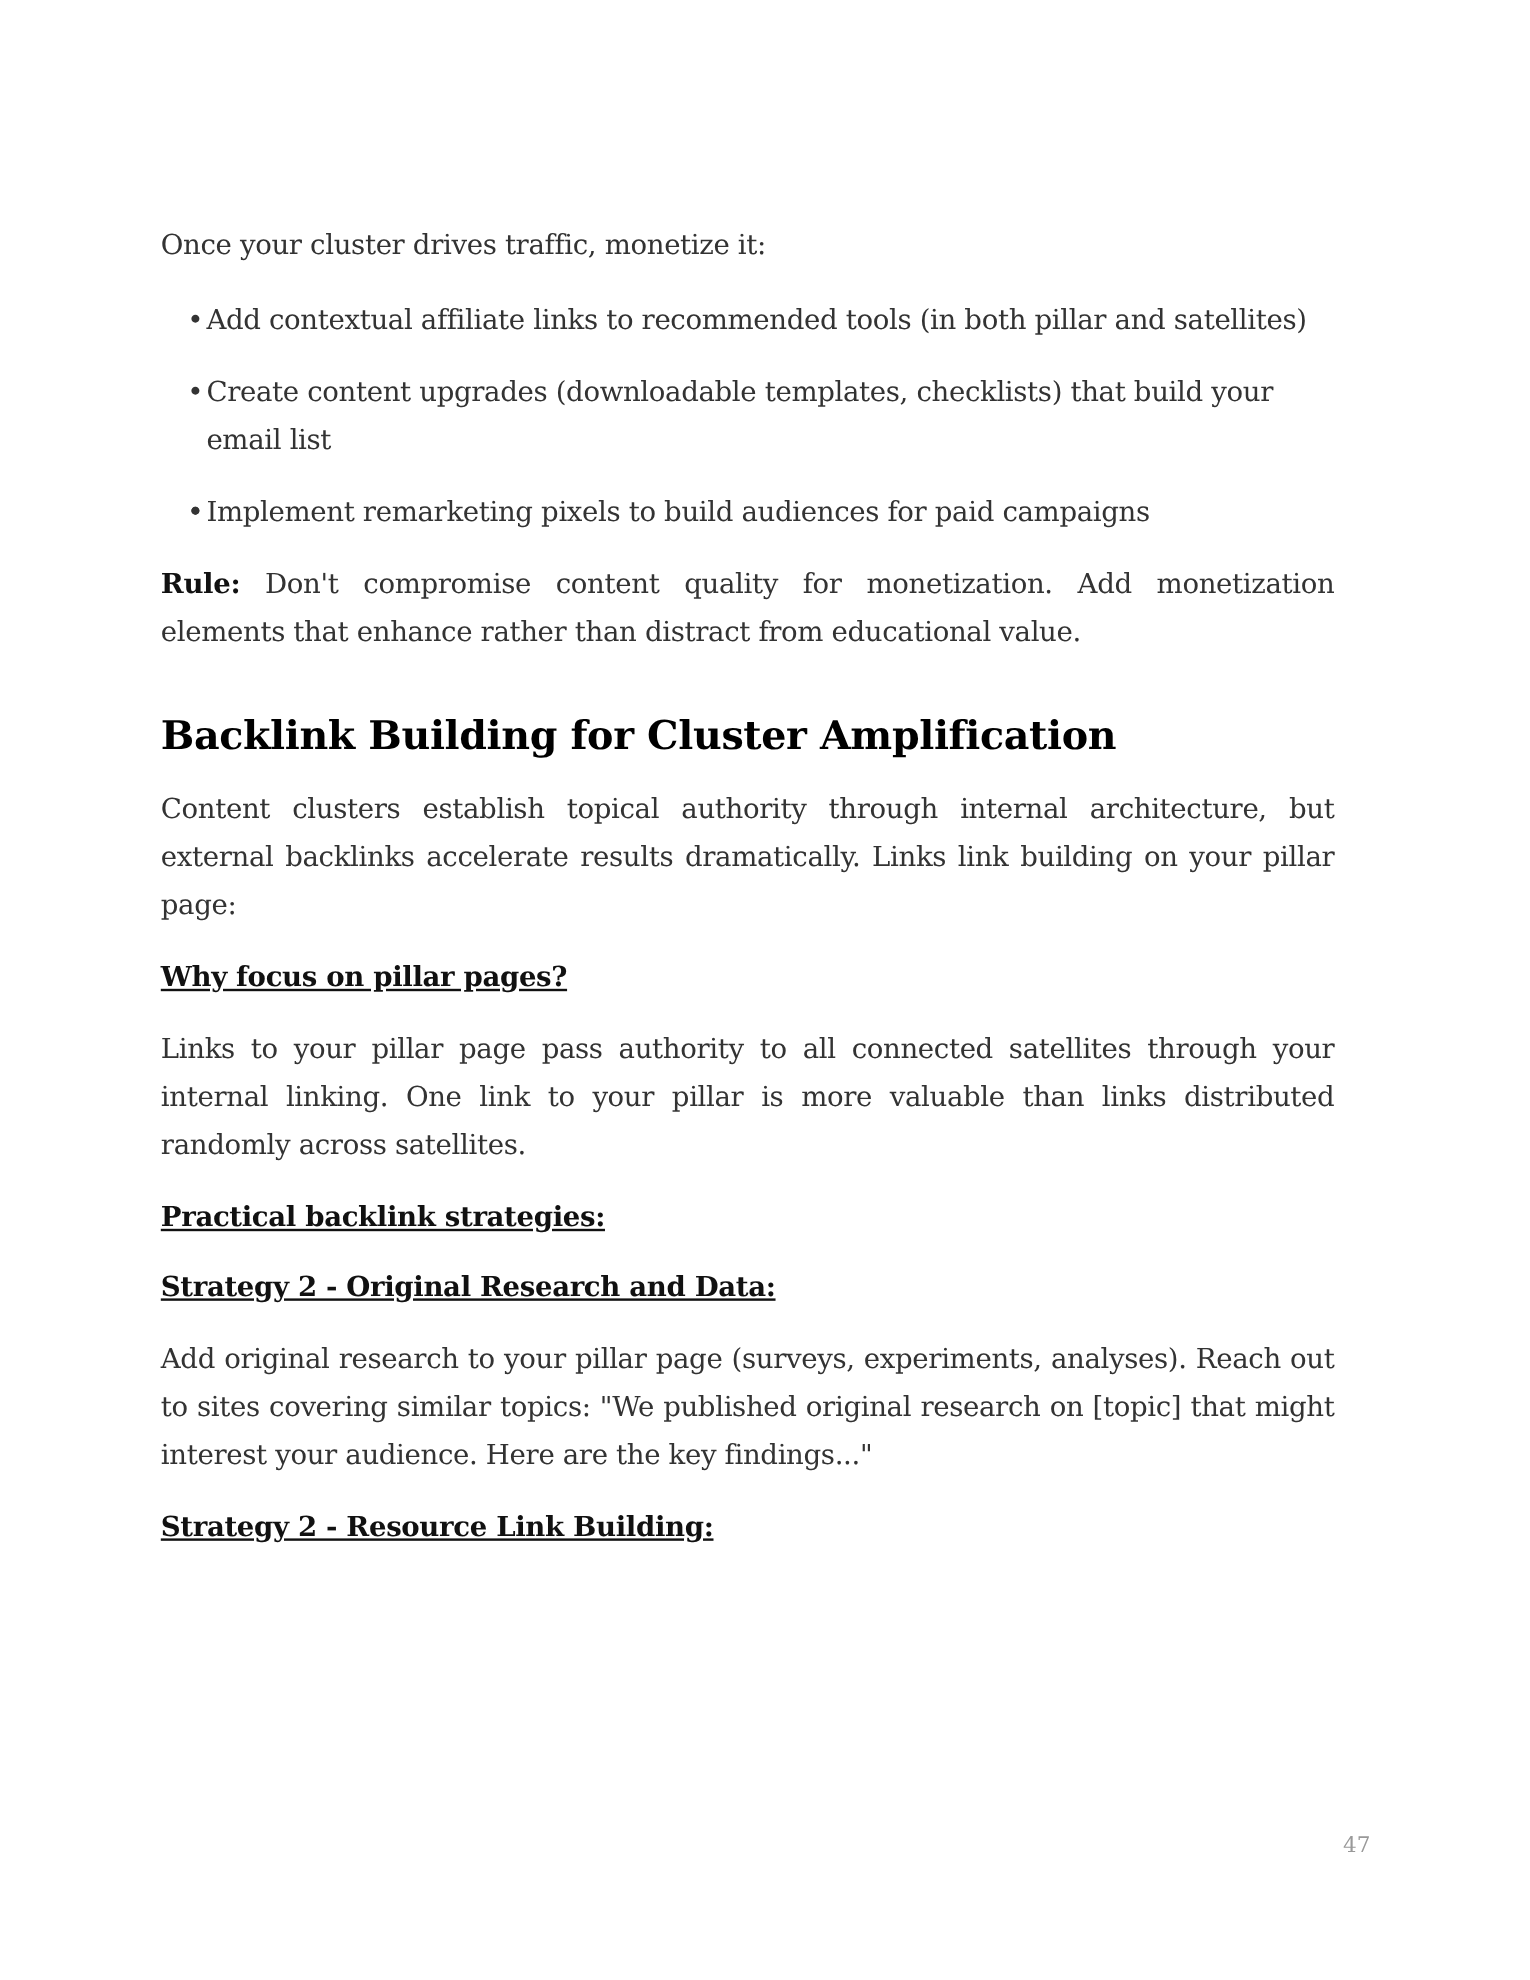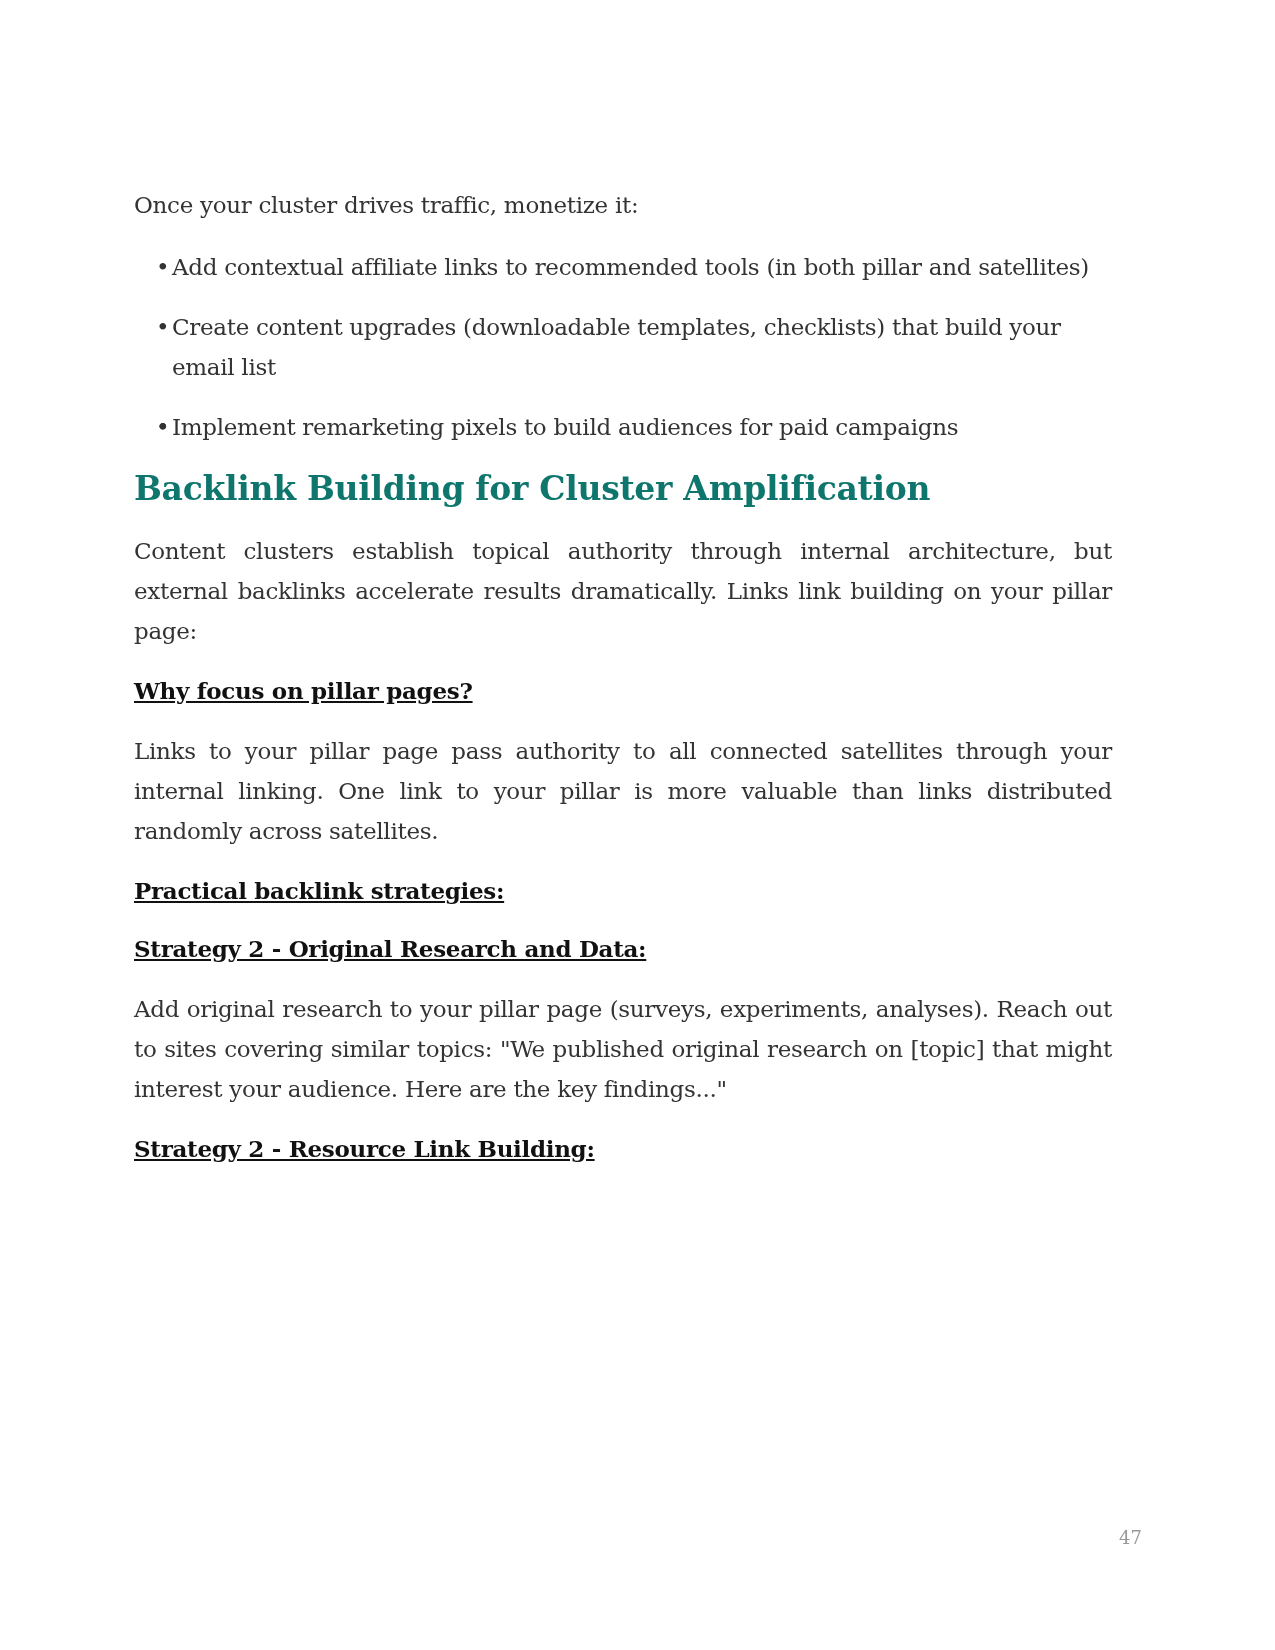--- a/index.html
+++ b/index.html
@@ -50,21 +50,21 @@
     .rule {
       margin-bottom: 44px;
     }
     .rule strong, .subhead {
       color: #111111;
       font-weight: bold;
     }
     h2 {
       font-size: 33px;
       line-height: 44px;
-      color: #0f766e;
+      color: #000000;
       font-weight: bold;
       margin: 0 0 20px 0;
       letter-spacing: -0.3px;
     }
     .para {
       margin-bottom: 22px;
     }
     .subhead {
       font-size: 23px;
       line-height: 36px;
@@ -87,20 +87,21 @@
 <div class="page">
   <p class="intro">Once your cluster drives traffic, monetize it:</p>
 
   <ul class="bullets">
     <li><span class="bullet">•</span><span>Add contextual affiliate links to recommended tools (in both pillar and satellites)</span></li>
     <li><span class="bullet">•</span><span>Create content upgrades (downloadable templates, checklists) that build your email list</span></li>
     <li><span class="bullet">•</span></li>
     <li><span class="bullet">•</span><span>Implement remarketing pixels to build audiences for paid campaigns</span></li>
   </ul>
 
+  <p class="rule"><strong>Rule:</strong><span> Don't compromise content quality for monetization. Add monetization elements that enhance rather than distract from educational value.</span></p>
 
   <h2>Backlink Building for Cluster Amplification</h2>
 
   <p class="para">Content clusters establish topical authority through internal architecture, but external backlinks accelerate results dramatically. Links link building on your pillar page:</p>
 
   <div class="subhead">Why focus on pillar pages?</div>
   <p class="para">Links to your pillar page pass authority to all connected satellites through your internal linking. One link to your pillar is more valuable than links distributed randomly across satellites.</p>
 
   <div class="subhead">Practical backlink strategies:</div>
 

